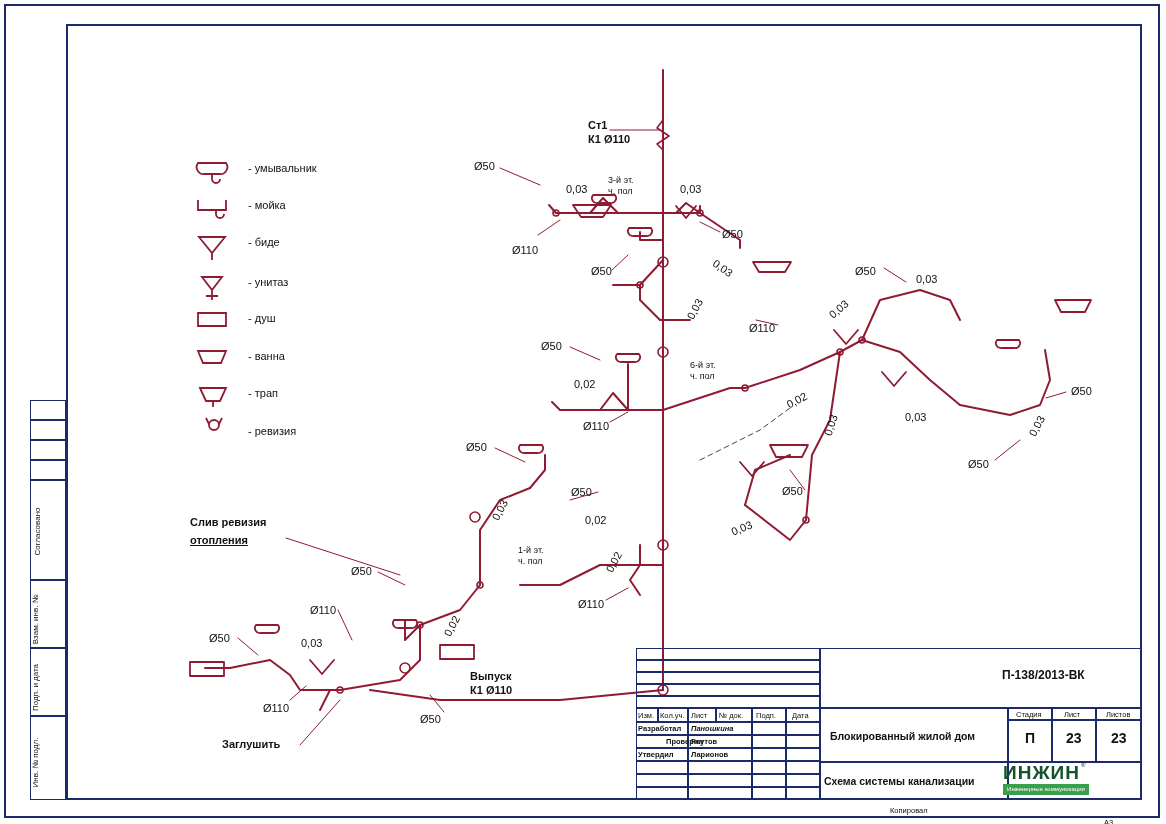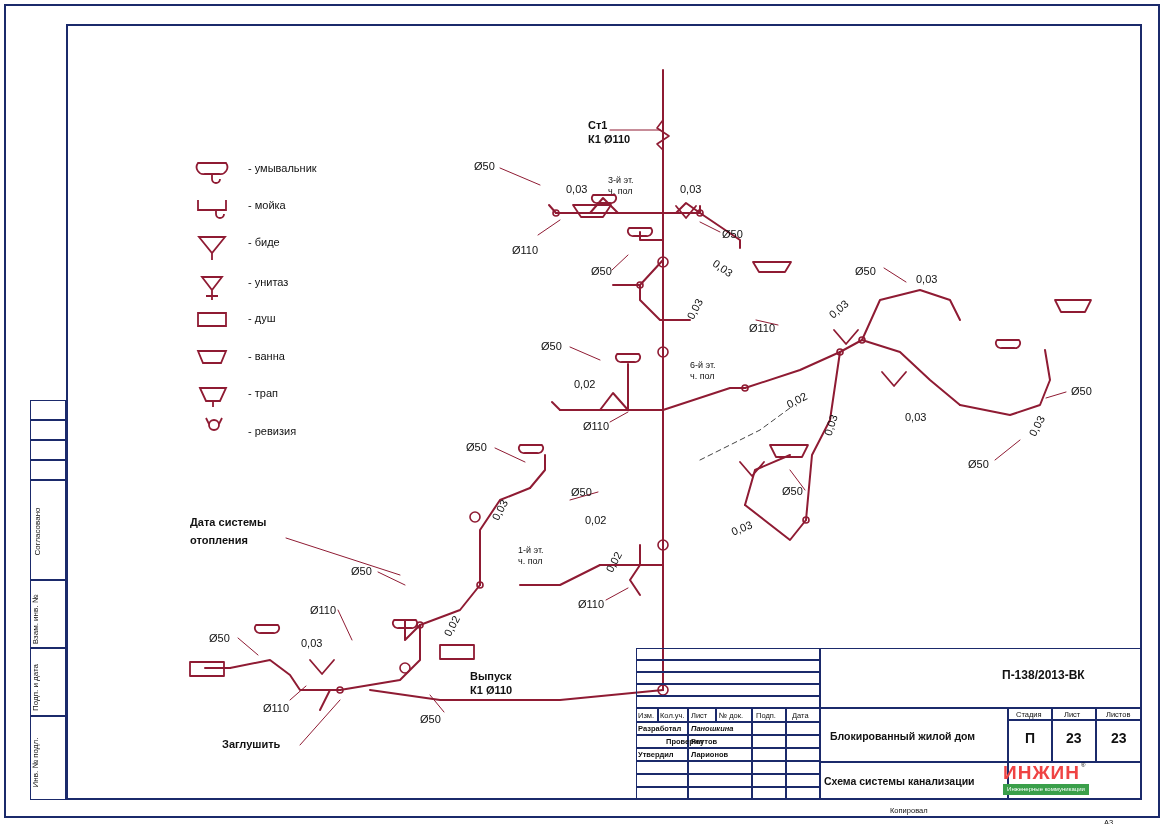--- a/index.html
+++ b/index.html
@@ -14,21 +14,21 @@
   .lbl.b{font-weight:bold;}
   .small{font-size:9px;}
   svg{position:absolute;left:0;top:0;width:1166px;height:824px;pointer-events:none;}
   .stamp{position:absolute;border:1px solid #1b2a6b;box-sizing:border-box;}
   .stamp-txt{position:absolute;font-size:7.5px;color:#111;white-space:nowrap;}
   .stamp-txt.b{font-weight:bold;}
   .big{font-size:12px;font-weight:bold;}
   .mid{font-size:10.5px;font-weight:bold;}
   .legend-item{position:absolute;font-size:11px;color:#111;}
   .logo{position:absolute;left:1003px;top:762px;width:86px;height:34px;}
-  .logo .lg-main{position:absolute;left:0;top:0;width:86px;height:22px;font-size:19px;font-weight:bold;color:#ef4444;letter-spacing:1px;}
+  .logo .lg-main{position:absolute;left:0;top:0;width:86px;height:22px;font-size:19px;font-weight:bold;color:#14532d;letter-spacing:1px;}
   .logo .lg-green{position:absolute;left:0;top:22px;width:86px;height:11px;background:#3a9f4a;color:#fff;font-size:6px;text-align:center;line-height:11px;}
   .logo .lg-reg{position:absolute;left:78px;top:0px;font-size:6px;}
 </style>
 </head>
 <body>
 
 <div id="sheet">
 
   <div class="frame-outer"></div>
   <div class="frame-inner"></div>
@@ -198,22 +198,22 @@
     <div class="legend-item" style="left:248px;top:387px;">- трап</div>
     <div class="legend-item" style="left:248px;top:425px;">- ревизия</div>
   </div>
 
   <div class="lbl b" style="left:588px;top:119px;">Ст1</div>
   <div class="lbl b" style="left:588px;top:133px;">К1 Ø110</div>
 
   <div class="lbl b" style="left:470px;top:670px;">Выпуск</div>
   <div class="lbl b" style="left:470px;top:684px;">К1 Ø110</div>
 
-  <div class="lbl b" style="left:190px;top:516px;">Дата системы</div>
-  <div class="lbl b" style="left:190px;top:534px;">отопления</div>
+  <div class="lbl b" style="left:190px;top:516px;">Слив ревизия</div>
+  <div class="lbl b" style="left:190px;top:534px;text-decoration:underline;">отопления</div>
 
   <div class="lbl b" style="left:222px;top:738px;">Заглушить</div>
 
   <div class="lbl small" style="left:608px;top:175px;">3-й эт.</div>
   <div class="lbl small" style="left:608px;top:186px;">ч. пол</div>
   <div class="lbl small" style="left:690px;top:360px;">6-й эт.</div>
   <div class="lbl small" style="left:690px;top:371px;">ч. пол</div>
   <div class="lbl small" style="left:518px;top:545px;">1-й эт.</div>
   <div class="lbl small" style="left:518px;top:556px;">ч. пол</div>
 

